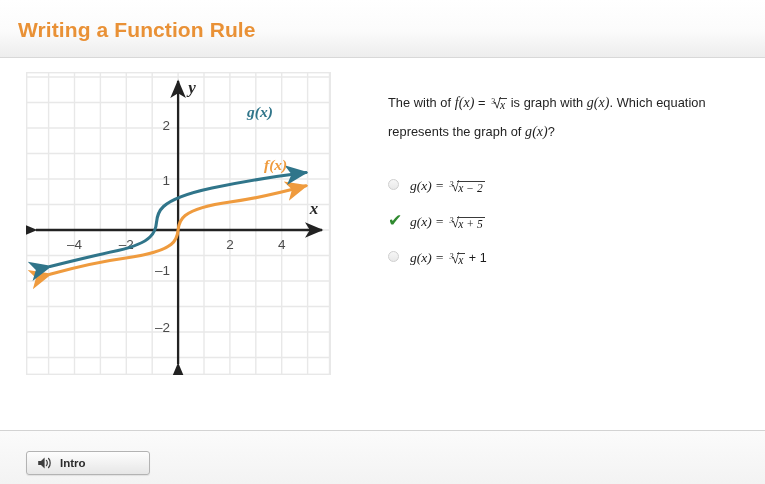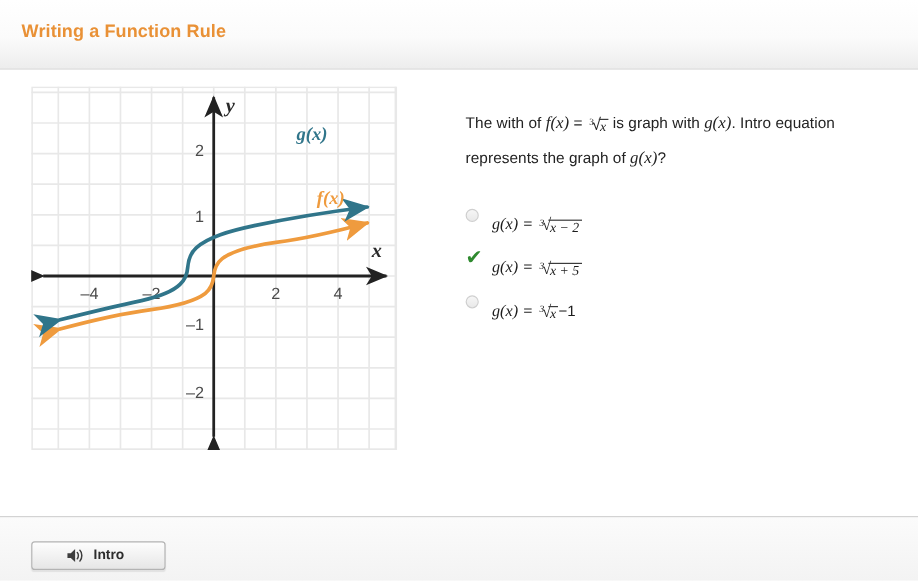--- a/index.html
+++ b/index.html
@@ -22,21 +22,21 @@
     width: 765px;
     height: 58px;
     background: linear-gradient(to bottom, #ffffff 0%, #fbfbfb 55%, #ededed 100%);
     border-bottom: 1px solid #d8d8d8;
     box-sizing: border-box;
   }
   .page-title {
     position: absolute;
     left: 18px;
     top: 18px;
-    font-size: 15px;
+    font-size: 21px;
     font-weight: bold;
     color: #e99136;
     letter-spacing: 0.1px;
     white-space: nowrap;
   }
 
   
   .content {
     position: absolute;
     left: 0; top: 58px;
@@ -99,21 +99,21 @@
     top: 1px;
     margin-left: -2px;
   }
 
   
   .options {
     margin-top: 14px;
   }
   .option-row {
     display: flex;
-    align-items: center;
+    align-items: flex-end;
     height: 36px;
     gap: 0px;
   }
   .opt-marker {
     width: 22px;
     flex: 0 0 22px;
     display: flex;
     align-items: center;
     justify-content: flex-start;
     height: 22px;
@@ -152,28 +152,28 @@
     width: 765px;
     height: 54px;
     background: linear-gradient(to bottom, #fbfbfb 0%, #f3f3f3 100%);
     border-top: 1px solid #d3d3d3;
     box-sizing: border-box;
   }
   .intro-button {
     position: absolute;
     left: 26px;
     top: 20px;
-    width: 112px;
+    width: 124px;
     height: 24px;
     border: 1px solid #b3b3b3;
     border-radius: 3px;
     background: linear-gradient(to bottom, #fdfdfd 0%, #f2f2f2 50%, #e6e6e6 100%);
     display: flex;
     align-items: center;
-    padding-left: 28px;
+    padding-left: 10px;
     box-sizing: border-box;
     gap: 7px;
     cursor: pointer;
     box-shadow: 0 1px 1px rgba(0,0,0,0.08);
   }
   .speaker-icon { display:block; }
   .intro-label {
     font-size: 11.5px;
     font-weight: bold;
     color: #2c2c2c;
@@ -268,47 +268,47 @@
                C 217,109.5 252,104.0 280,100.5" fill="none" stroke="#30758a" stroke-width="3.1" stroke-linecap="round" marker-start="url(#tealArrow)" marker-end="url(#tealArrow)"></path>
 
       <text x="221" y="45" font-family="Liberation Serif, serif" font-size="15.5" font-style="italic" font-weight="bold" fill="#30758a">g(x)</text>
       <text x="238" y="98" font-family="Liberation Serif, serif" font-size="15.5" font-style="italic" font-weight="bold" fill="#ef9b3e">f(x)</text>
     </svg>
   </div>
 
   <div class="question-panel">
 
     <div class="question-text">
-      <span>The with of </span><span class="it">f(x)</span><span> = </span><span class="radical"><span class="idx">3</span><span class="sign">√</span><span class="rad-body">x</span></span><span> is graph with </span><span class="it">g(x)</span><span>. Intro</span>
+      <span>The with of </span><span class="it">f(x)</span><span> = </span><span class="radical"><span class="idx">3</span><span class="sign">√</span><span class="rad-body">x</span></span><span> is graph with </span><span class="it">g(x)</span><span>. Which</span>
       <span>equation represents the graph of </span><span class="it">g(x)</span><span>?</span>
     </div>
 
     <div class="options">
 
       <div class="option-row">
         <div class="opt-marker">
           <div class="radio-circle"></div>
         </div>
         <div class="opt-text"><span>g(x) = </span><span class="radical"><span class="idx">3</span><span class="sign">√</span><span class="rad-body">x − 2</span></span><span class="plain"></span></div>
       </div>
 
       <div class="option-row">
         <div class="opt-marker">
           <div class="check-mark">✔</div>
         </div>
         <div class="opt-text"><span>g(x) = </span><span class="radical"><span class="idx">3</span><span class="sign">√</span><span class="rad-body">x + 5</span></span><span class="plain"></span></div>
       </div>
 
-
       <div class="option-row">
         <div class="opt-marker">
           <div class="radio-circle"></div>
         </div>
-        <div class="opt-text"><span>g(x) = </span><span class="radical"><span class="idx">3</span><span class="sign">√</span><span class="rad-body">x</span></span><span class="plain">−1</span></div>
+        <div class="opt-text"><span>g(x) = </span><span class="radical"><span class="idx">3</span><span class="sign">√</span><span class="rad-body">x</span></span><span class="plain"> + 1</span></div>
       </div>
+
 
     </div>
   </div>
 </div>
 
 <div class="footer">
   <div class="intro-button">
     <svg class="speaker-icon" width="16" height="14" viewBox="0 0 16 14">
       <path d="M1.2,5.0 L4.0,5.0 L7.6,1.6 L7.6,12.4 L4.0,9.0 L1.2,9.0 Z" fill="#3d3d3d"></path>
       <path d="M9.4,4.4 C10.6,5.5 10.6,8.5 9.4,9.6" fill="none" stroke="#3d3d3d" stroke-width="1.25" stroke-linecap="round"></path>

